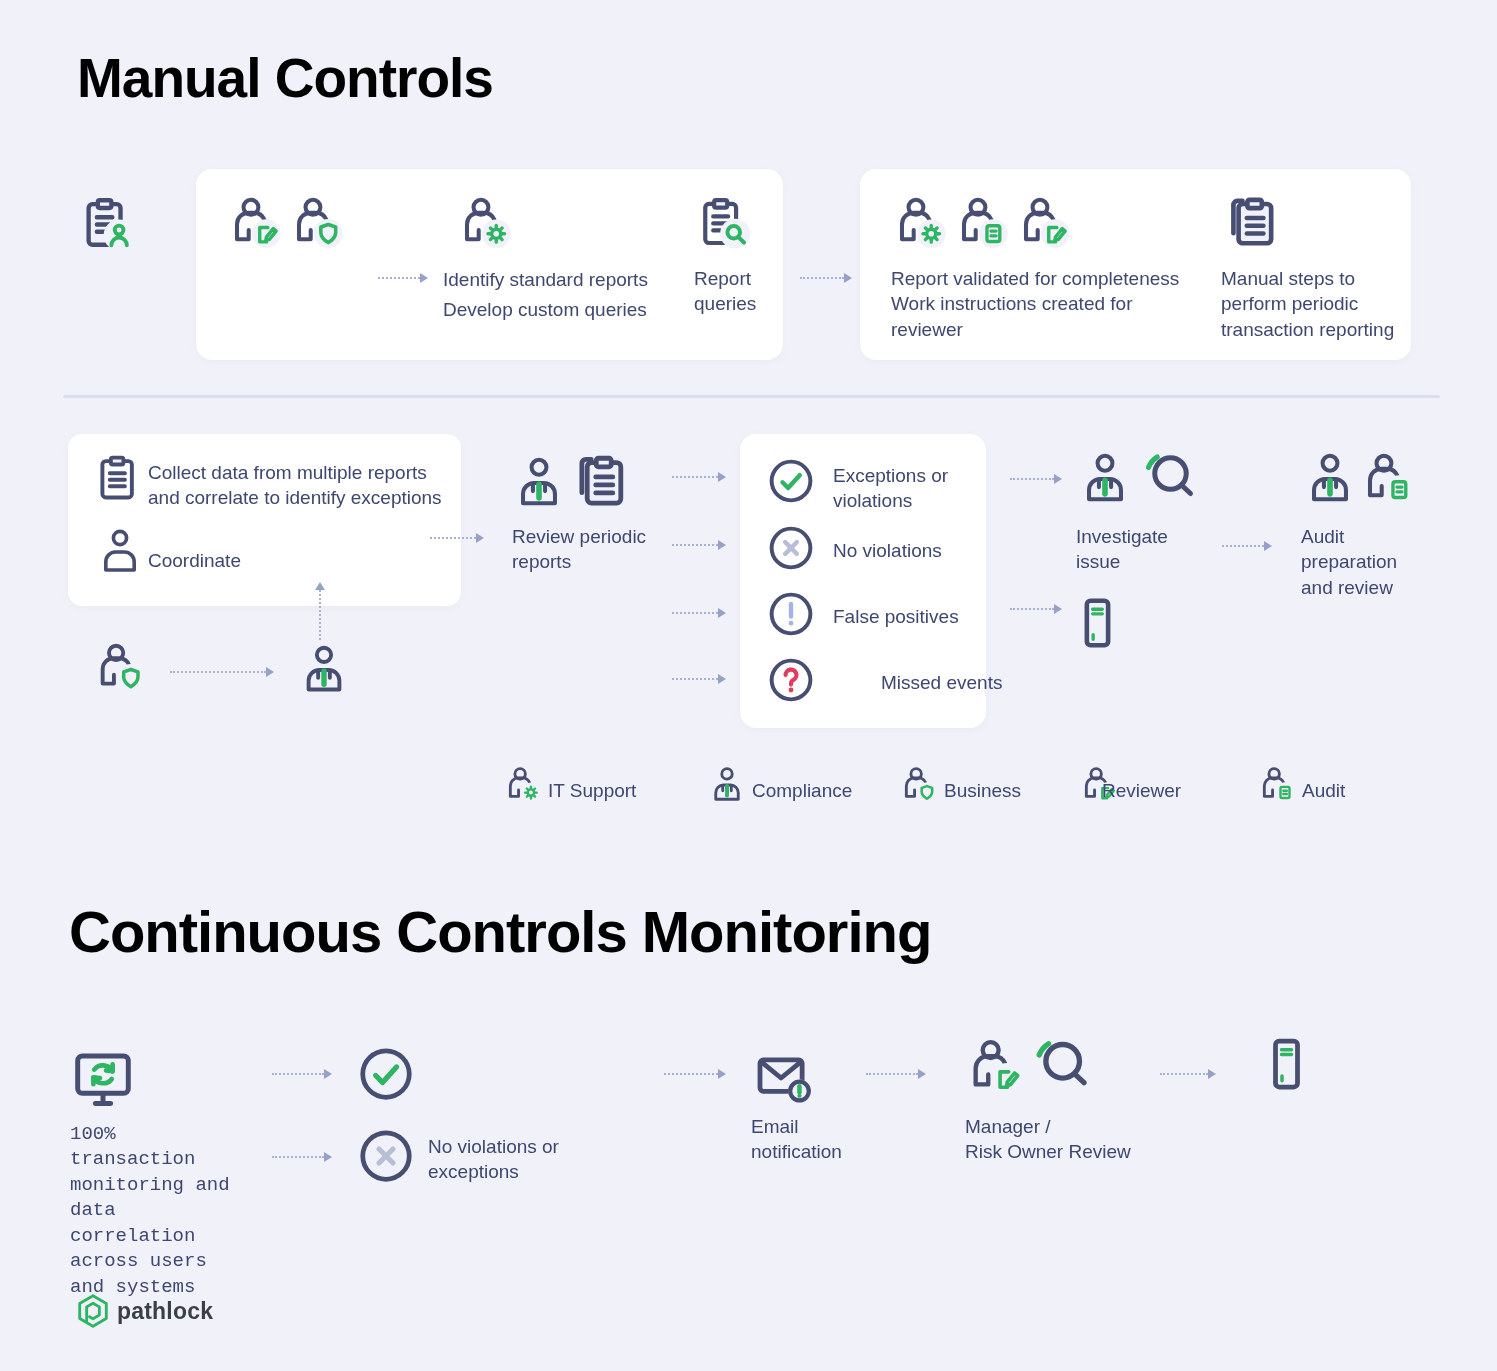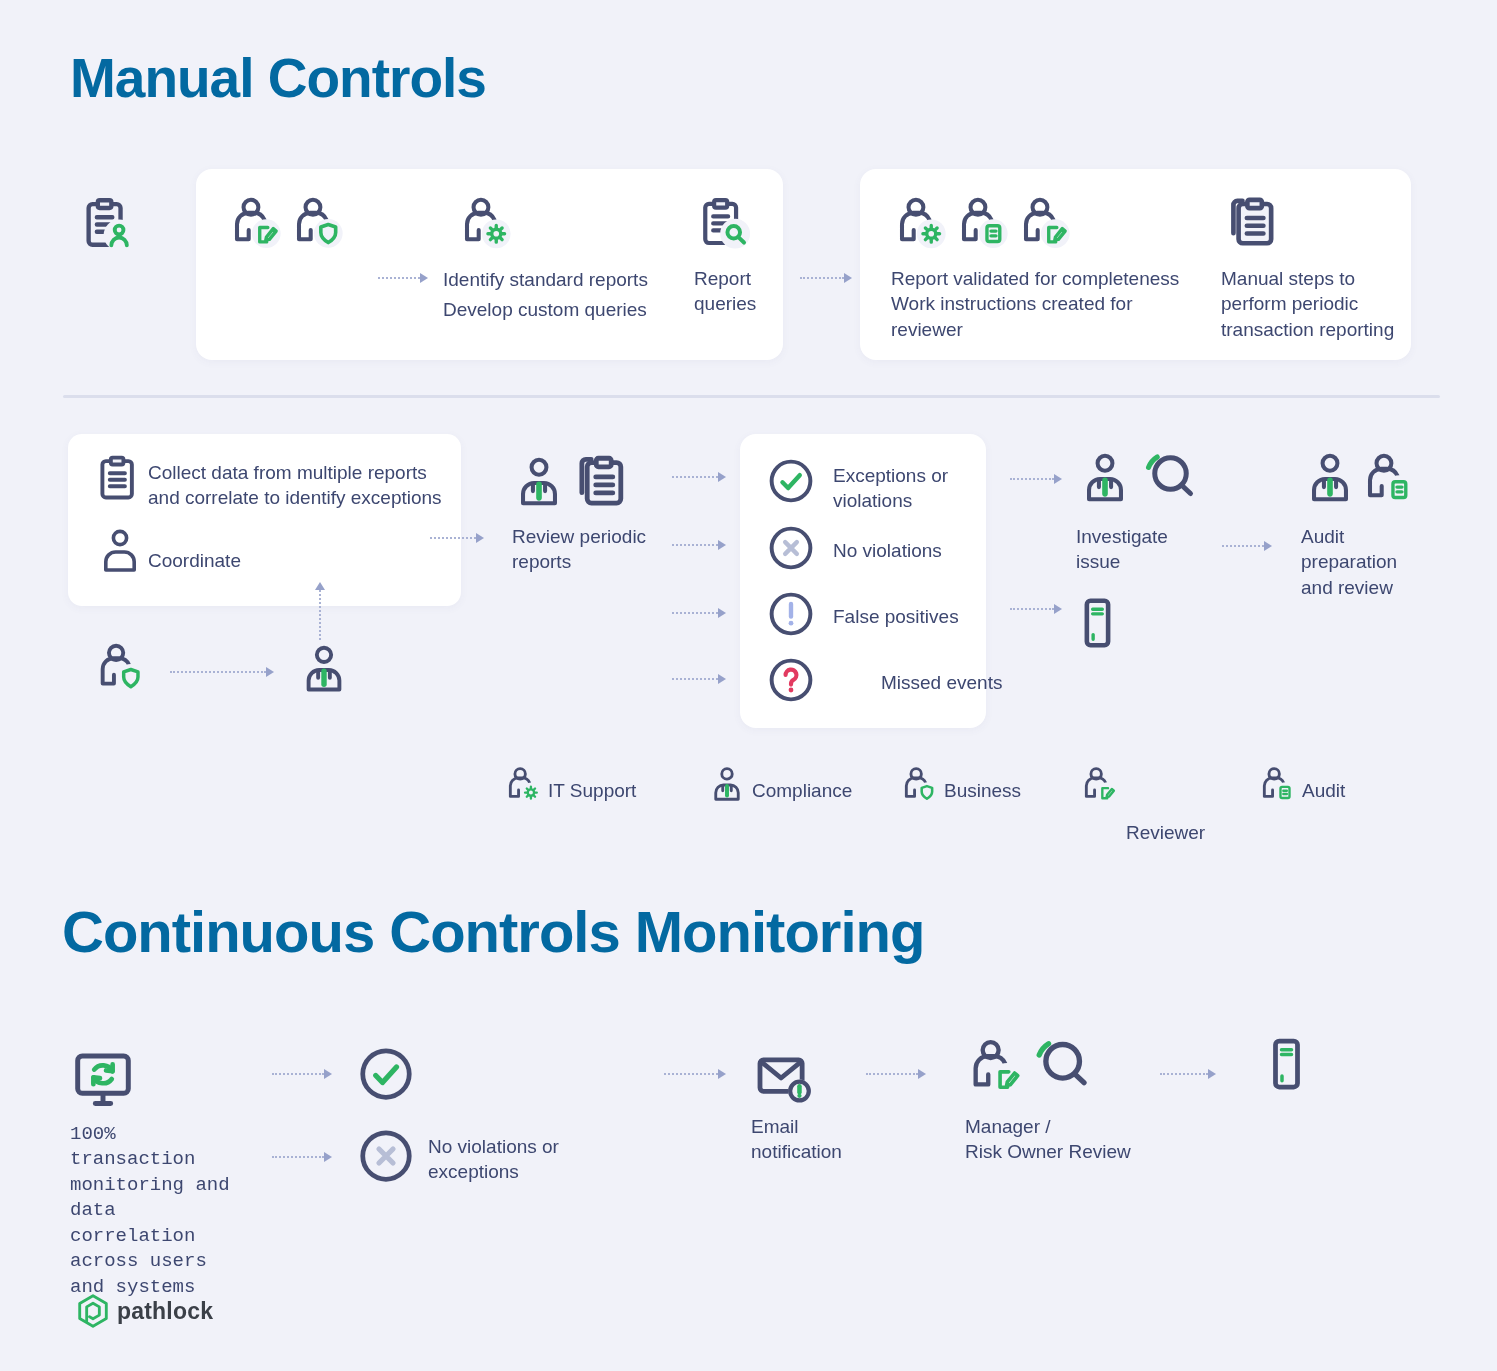--- a/index.html
+++ b/index.html
@@ -10,22 +10,23 @@
   .canvas{
     position:relative;
     width:1497px;
     height:1371px;
     background:#f1f2f9;
     overflow:hidden;
   }
   .abs{position:absolute;}
   .title{
     font-weight:bold;
-    color:#0369a1;
+    color:#000000;
     letter-spacing:-1px;
+    margin-left:7px;
   }
   .t1{font-size:55px;}
   .t2{font-size:58px;}
   .card{
     position:absolute;
     background:#ffffff;
     border-radius:16px;
     box-shadow:0 2px 8px rgba(70,80,140,0.05);
   }
   .label{
@@ -363,21 +364,21 @@
         <g stroke="#474e71" stroke-width="1.8">
   <circle cx="10.2" cy="5" r="3.3"></circle>
   <path d="M16.2 10.6 a5 5 0 0 0 -4.6 -3.1 h-2.6 a5 5 0 0 0 -5 5 v6.7 h5.2 v-4.1"></path>
 </g>
         <circle cx="17" cy="16.7" r="6.4" fill="#f1f2f9" stroke="none"></circle>
         <g stroke="#2eb563" stroke-width="1.5">
           <path d="M17.2 20.4 h-3.1 v-6.4 h3.6"></path>
     <path d="M17.1 18.2 l3-3.7 1.3 1.1 -3 3.7 -1.6.3 z"></path>
         </g>
       </svg></span>
-  <div class="label" style="left:1126px;top:778px;margin-top:42px;">Reviewer</div>
+  <div class="label" style="left:1102px;top:778px;">Reviewer</div>
   <span class="abs ic" style="left:1258px;top:766px;width:38px;height:38px;"><svg viewBox="0 0 24 24" width="100%" height="100%" fill="none" stroke-linecap="round" stroke-linejoin="round">
         <g stroke="#474e71" stroke-width="1.8">
   <circle cx="10.2" cy="5" r="3.3"></circle>
   <path d="M16.2 10.6 a5 5 0 0 0 -4.6 -3.1 h-2.6 a5 5 0 0 0 -5 5 v6.7 h5.2 v-4.1"></path>
 </g>
         <circle cx="17" cy="16.7" r="6.4" fill="#f1f2f9" stroke="none"></circle>
         <g stroke="#2eb563" stroke-width="1.5">
           <rect x="14.2" y="13.2" width="5.7" height="7" rx="1"></rect>
     <path d="M16 15.6h2.2 M16 17.7h2.2"></path>
         </g>

